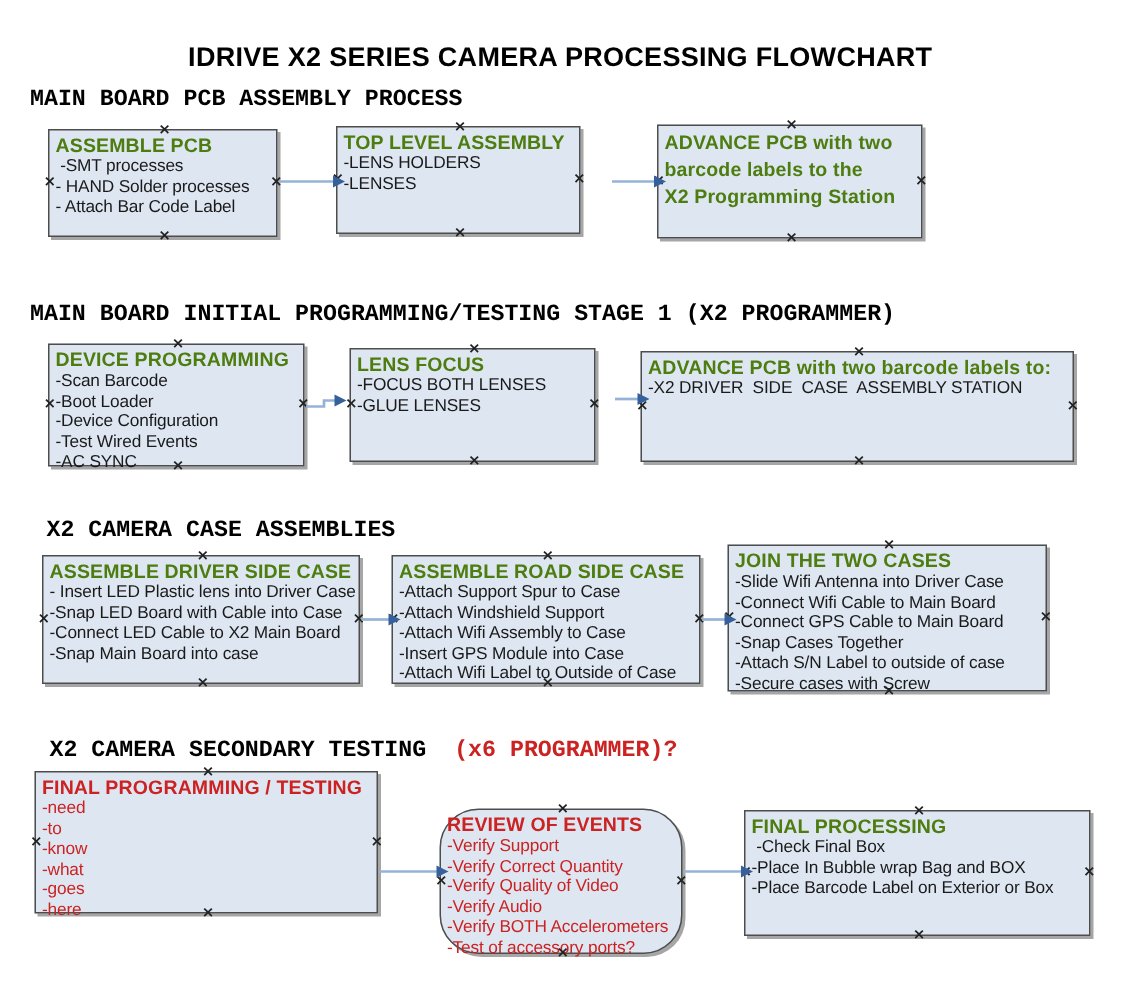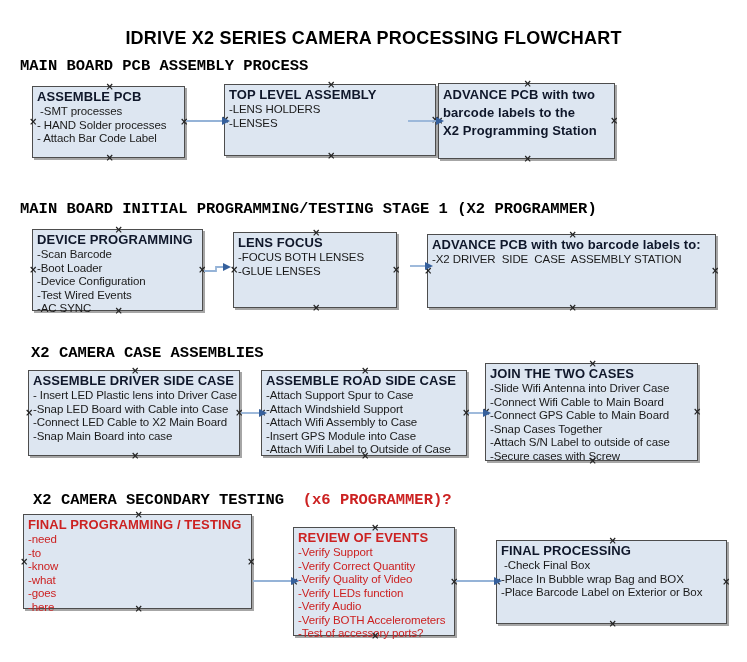--- a/index.html
+++ b/index.html
@@ -20,21 +20,21 @@
   }
   .shead .redpart { color:var(--red-text,#cc2222); }
   .fbox {
     position:absolute; background:var(--box-fill,#dde6f1);
     border:1.5px solid var(--box-border,#4d4d4d);
     box-shadow:2px 2px 0 #a6a6a6;
     padding:2px 3px 0 4px; overflow:visible;
   }
   .fbox .btitle {
     font-size:13px; font-weight:bold; line-height:16px; white-space:pre-line;
-    letter-spacing:.1px; color:#0f172a;
+    letter-spacing:.1px; color:#4d7c0f;
   }
   .fbox ul { margin:0; padding:0; list-style:none; }
   .fbox li {
     font-size:11.5px; line-height:13.5px; white-space:pre; letter-spacing:-.1px;
     color:#1a1a1a;
   }
   .fbox.red .btitle, .fbox.red li { color:var(--red-text,#cc2222); }
   
   .h { position:absolute; width:7px; height:7px; font-style:normal; pointer-events:none; }
   .h::before {
@@ -64,21 +64,21 @@
       <li> -SMT processes</li>
       <li>- HAND Solder processes</li>
       <li>- Attach Bar Code Label</li>
     </ul>
   <i class="h ht"></i>
       <i class="h hb"></i>
       <i class="h hl"></i>
       <i class="h hr"></i>
     </div>
 
-  <div class="fbox" style="left:224px; top:84px; width:212px; height:72px;">
+  <div class="fbox" style="left:224px; top:84px; width:163px; height:72px;">
     <div class="btitle">TOP LEVEL ASSEMBLY</div>
     <ul>
       <li>-LENS HOLDERS</li>
       <li>-LENSES</li>
     </ul>
   <i class="h ht"></i>
       <i class="h hb"></i>
       <i class="h hl"></i>
       <i class="h hr"></i>
     </div>
@@ -191,27 +191,26 @@
       <li>-what</li>
       <li>-goes</li>
       <li>-here</li>
     </ul>
   <i class="h ht"></i>
       <i class="h hb"></i>
       <i class="h hl"></i>
       <i class="h hr"></i>
     </div>
 
-  <div class="fbox red" style="left:293px; top:527px; width:162px; height:109px;">
+  <div class="fbox red" style="left:293px; top:539px; width:162px; height:97px;border-radius:26px;">
     <div class="btitle">REVIEW OF EVENTS</div>
     <ul>
       <li>-Verify Support</li>
       <li>-Verify Correct Quantity</li>
       <li>-Verify Quality of Video</li>
-      <li>-Verify LEDs function</li>
       <li>-Verify Audio</li>
       <li>-Verify BOTH Accelerometers</li>
       <li>-Test of accessory ports?</li>
     </ul>
   <i class="h ht"></i>
       <i class="h hb"></i>
       <i class="h hl"></i>
       <i class="h hr"></i>
     </div>
 

